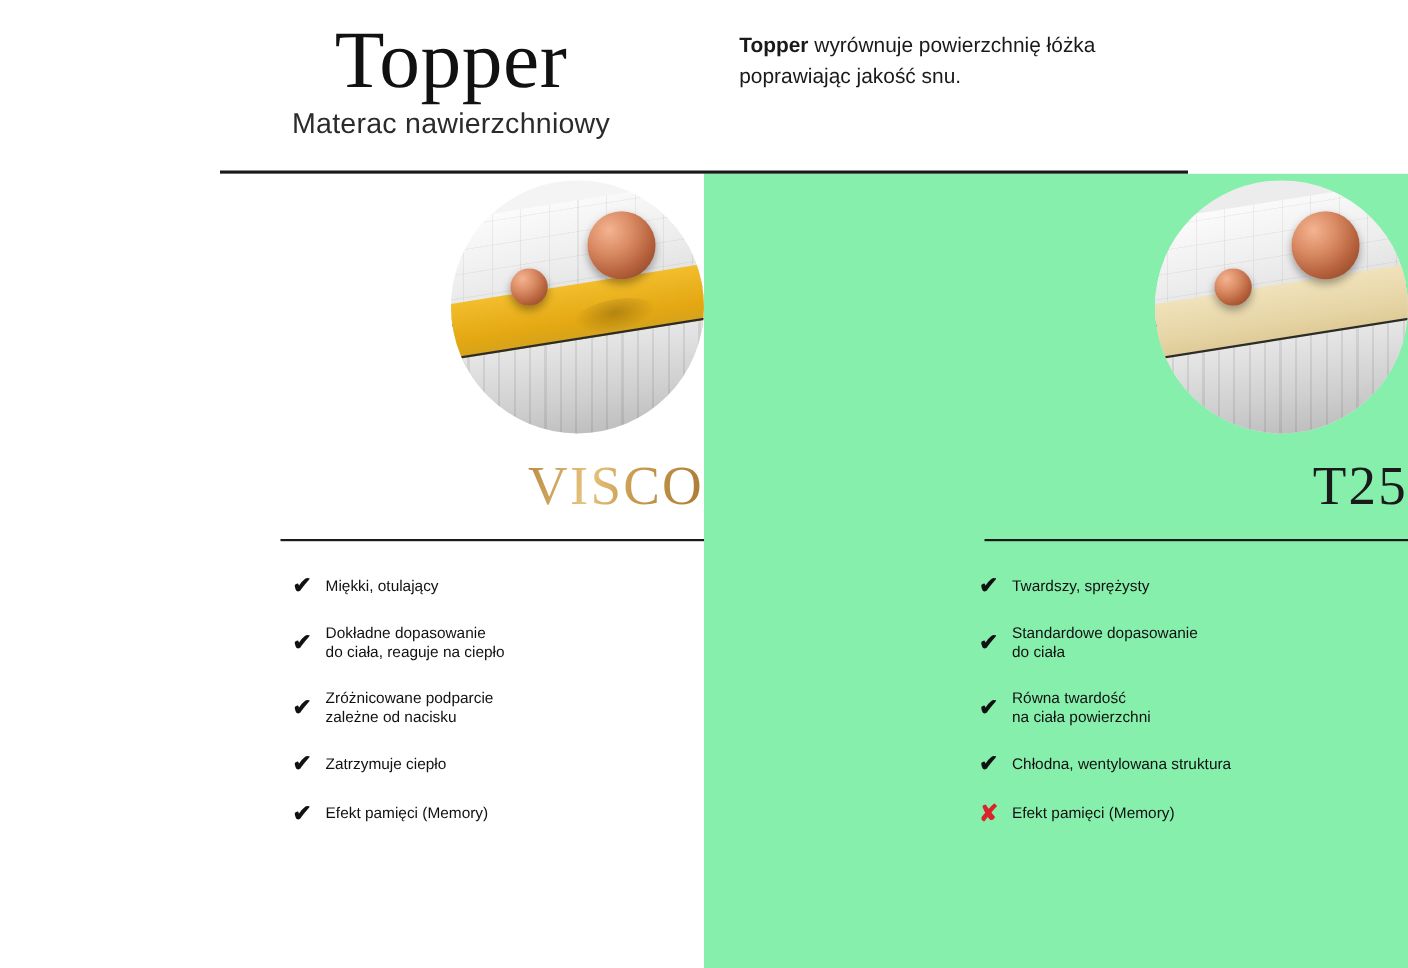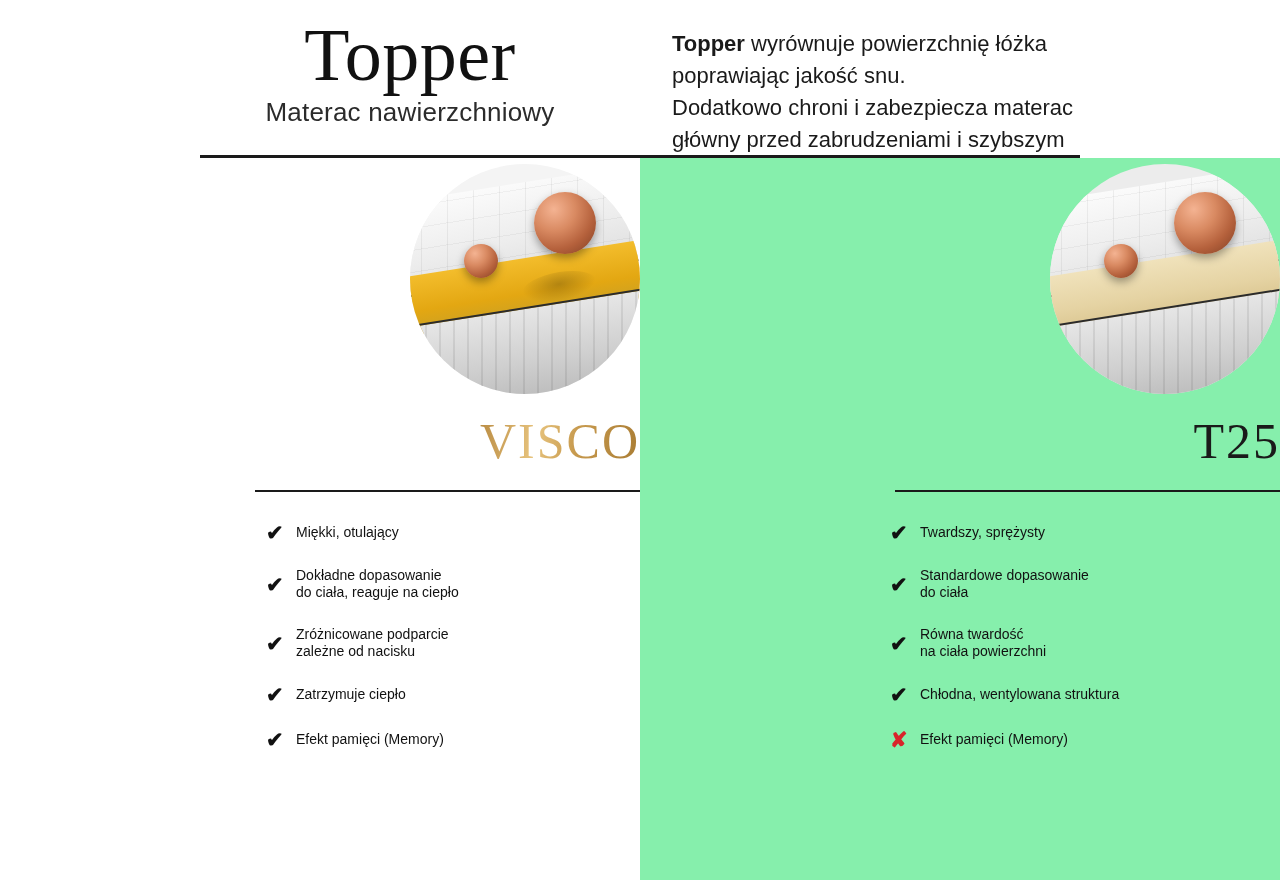--- a/index.html
+++ b/index.html
@@ -37,21 +37,21 @@
   .brand-sub {
     font-size: 26px;
     color: #2b2b2b;
     margin-top: 4px;
     letter-spacing: 0.2px;
   }
   .header-right {
     flex: 1;
     padding-top: 10px;
     padding-left: 12px;
-    font-size: 22px;
+    font-size: 19px;
     line-height: 1.45;
     color: #1a1a1a;
     max-width: 430px;
   }
   .header-right .lead { font-weight: bold; }
 
   .rule {
     position: absolute;
     left: 200px;
     right: 200px;
@@ -213,21 +213,20 @@
 
 <div class="header">
   <div class="header-left">
     <div class="brand-title">Topper</div>
     <div class="brand-sub">Materac nawierzchniowy</div>
   </div>
   <div class="header-right">
     <p>
       <span class="lead">Topper</span><span> wyrównuje powierzchnię łóżka poprawiając jakość snu.</span>
     </p>
-    <p>Dodatkowo chroni i zabezpiecza materac główny przed zabrudzeniami i szybszym zużyciem.</p>
   </div>
 </div>
 
 <div class="rule"></div>
 
 <div class="columns">
 
   <div class="col col-left">
     <div class="col-inner">
       <div class="circle">

